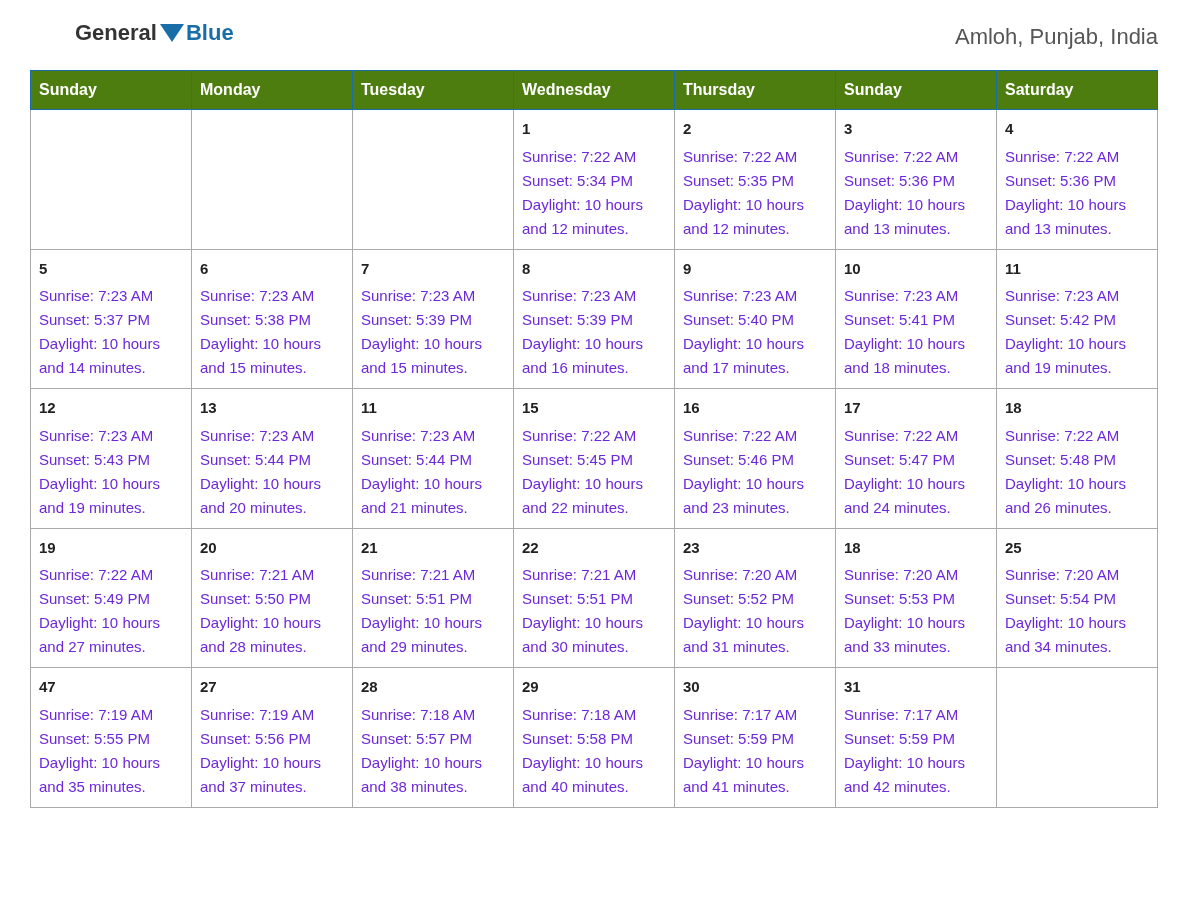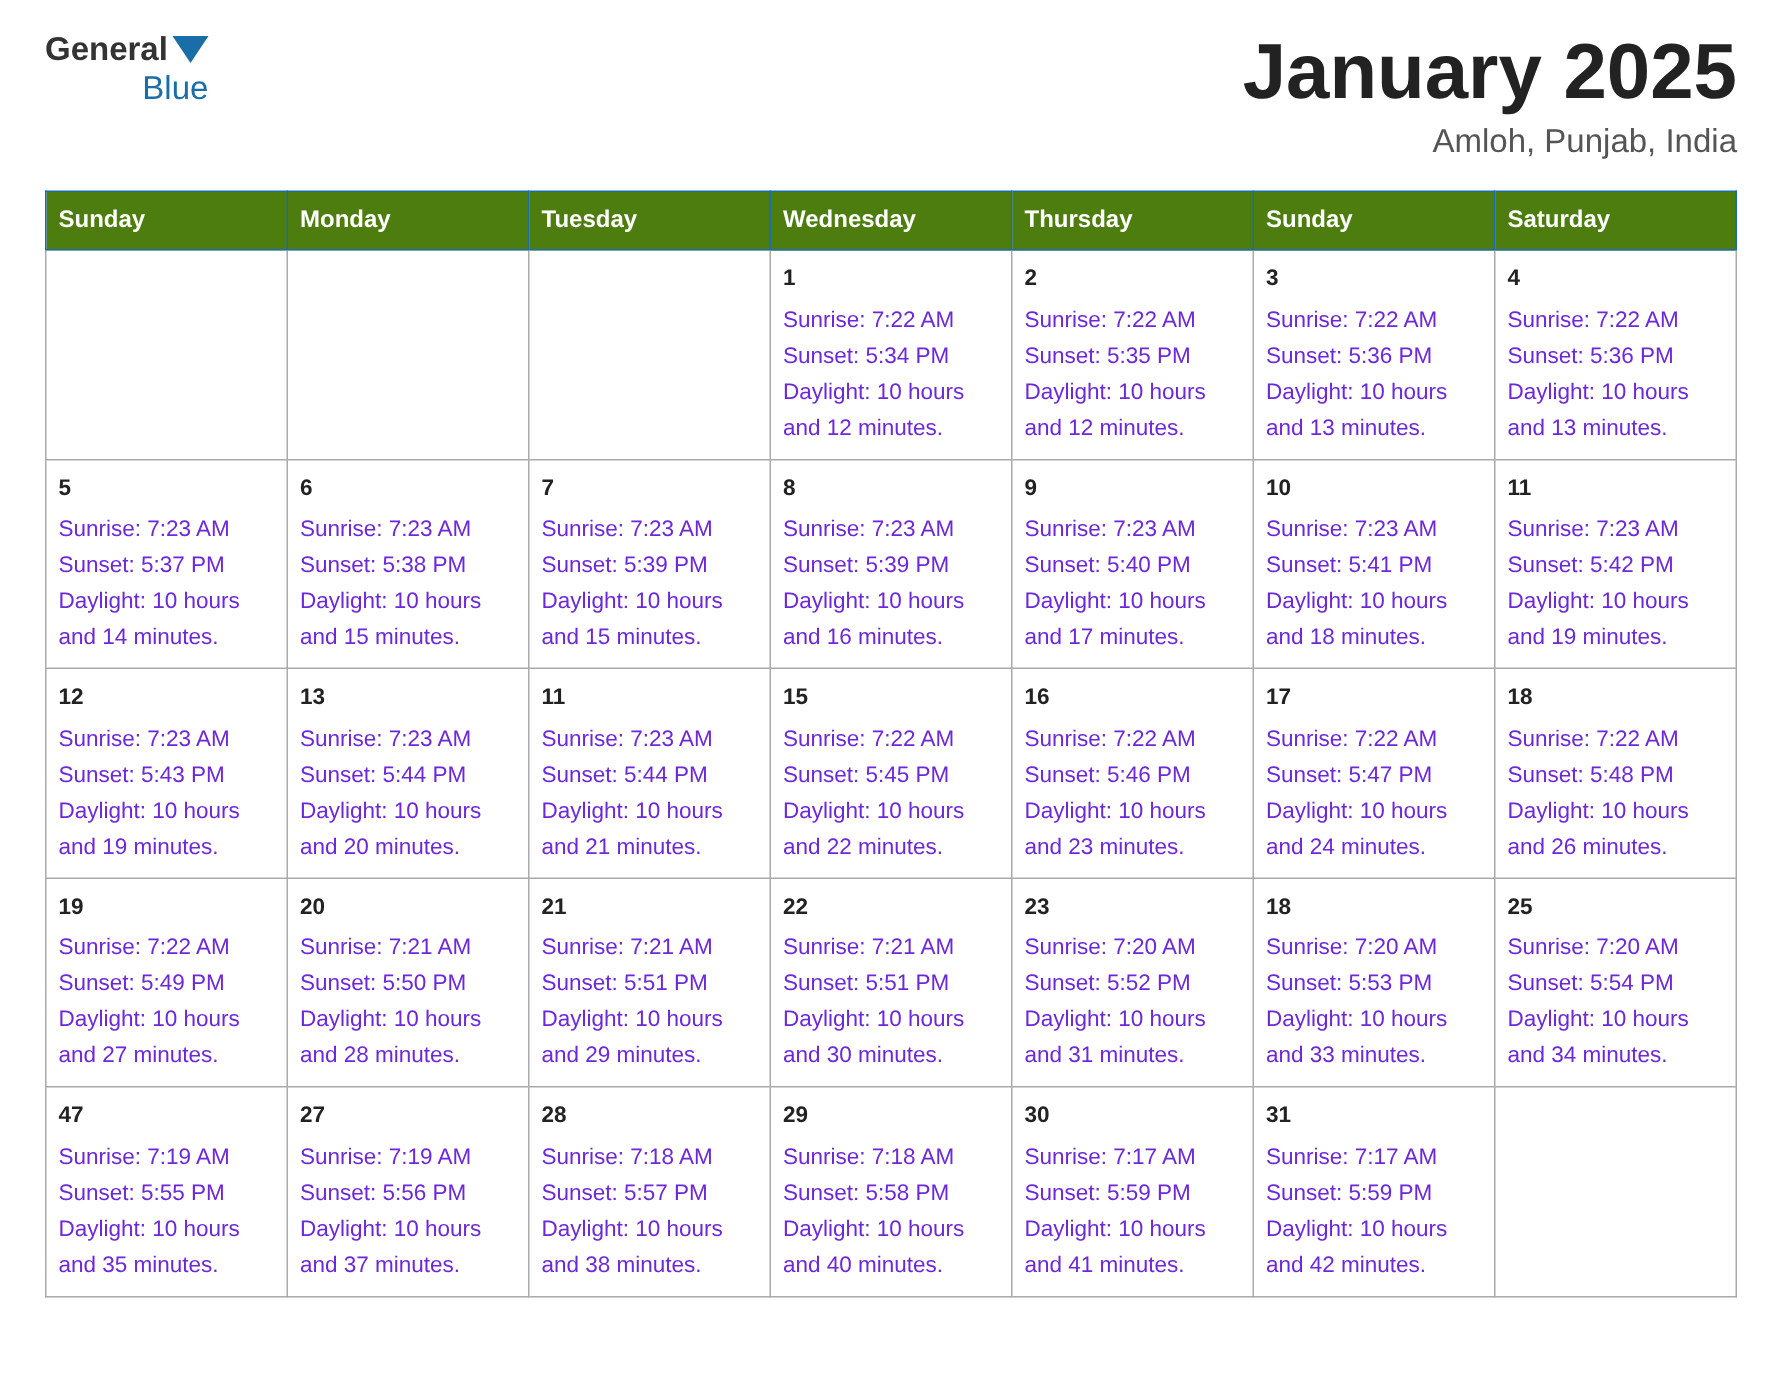--- a/index.html
+++ b/index.html
@@ -12,43 +12,44 @@
       padding: 20px 30px;
     }
     .header {
       display: flex;
       justify-content: space-between;
       align-items: flex-start;
       margin-bottom: 20px;
     }
     .logo {
       display: flex;
-      flex-direction: column;
-      align-items: flex-end;
+      flex-direction: row;
+      align-items: center;
+      margin-left: 45px;
     }
     .logo-top {
       display: flex;
       align-items: center;
     }
     .logo-general {
       font-size: 22px;
       font-weight: bold;
       color: #333;
     }
     .logo-triangle {
       width: 0;
       height: 0;
       border-left: 12px solid transparent;
       border-right: 12px solid transparent;
       border-top: 18px solid #1a6ea8;
       margin-left: 3px;
     }
     .logo-blue {
       font-size: 22px;
-      font-weight: normal;
+      font-weight: bold;
       color: #1a6ea8;
       margin-left: 2px;
     }
     .title-area {
       text-align: right;
     }
     .calendar-title {
       font-size: 52px;
       font-weight: bold;
       color: #222;
@@ -103,21 +104,20 @@
 
 <div class="header">
   <div class="logo">
     <div class="logo-top">
       <span class="logo-general">General</span>
       <div class="logo-triangle"></div>
     </div>
     <span class="logo-blue">Blue</span>
   </div>
   <div class="title-area">
-    <div class="calendar-title">January 2025</div>
     <div class="calendar-subtitle">Amloh, Punjab, India</div>
   </div>
 </div>
 
 <table class="calendar">
   <thead>
     <tr>
     <th>Sunday</th>
         <th>Monday</th>
         <th>Tuesday</th>

